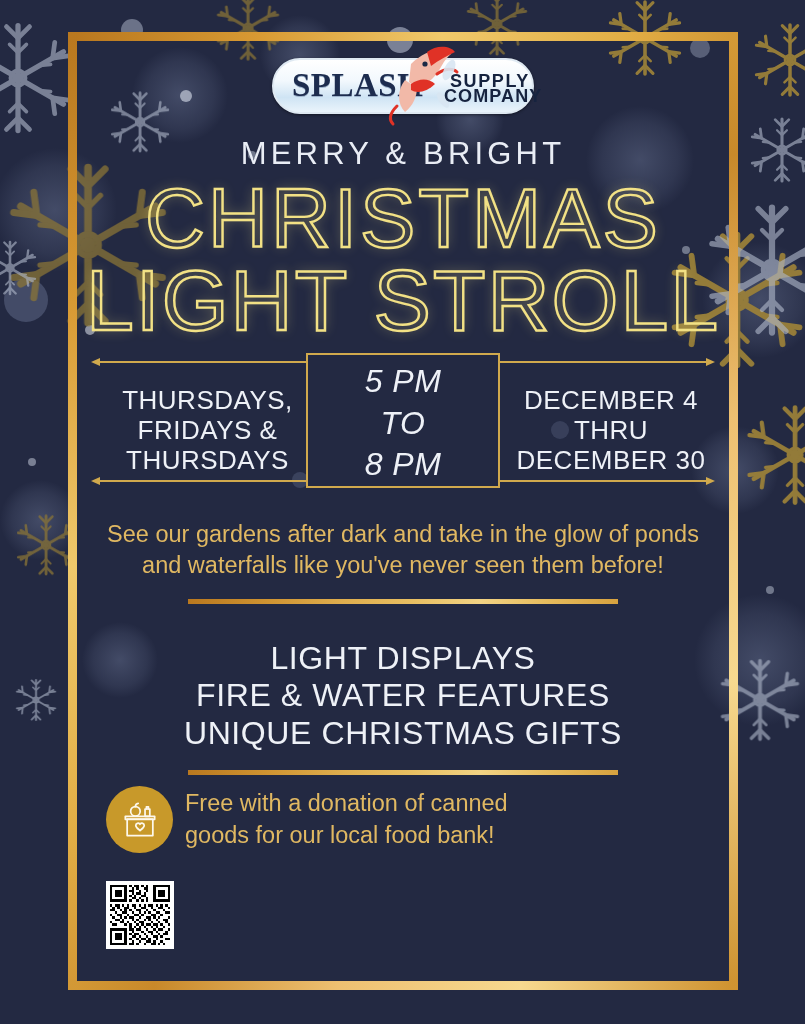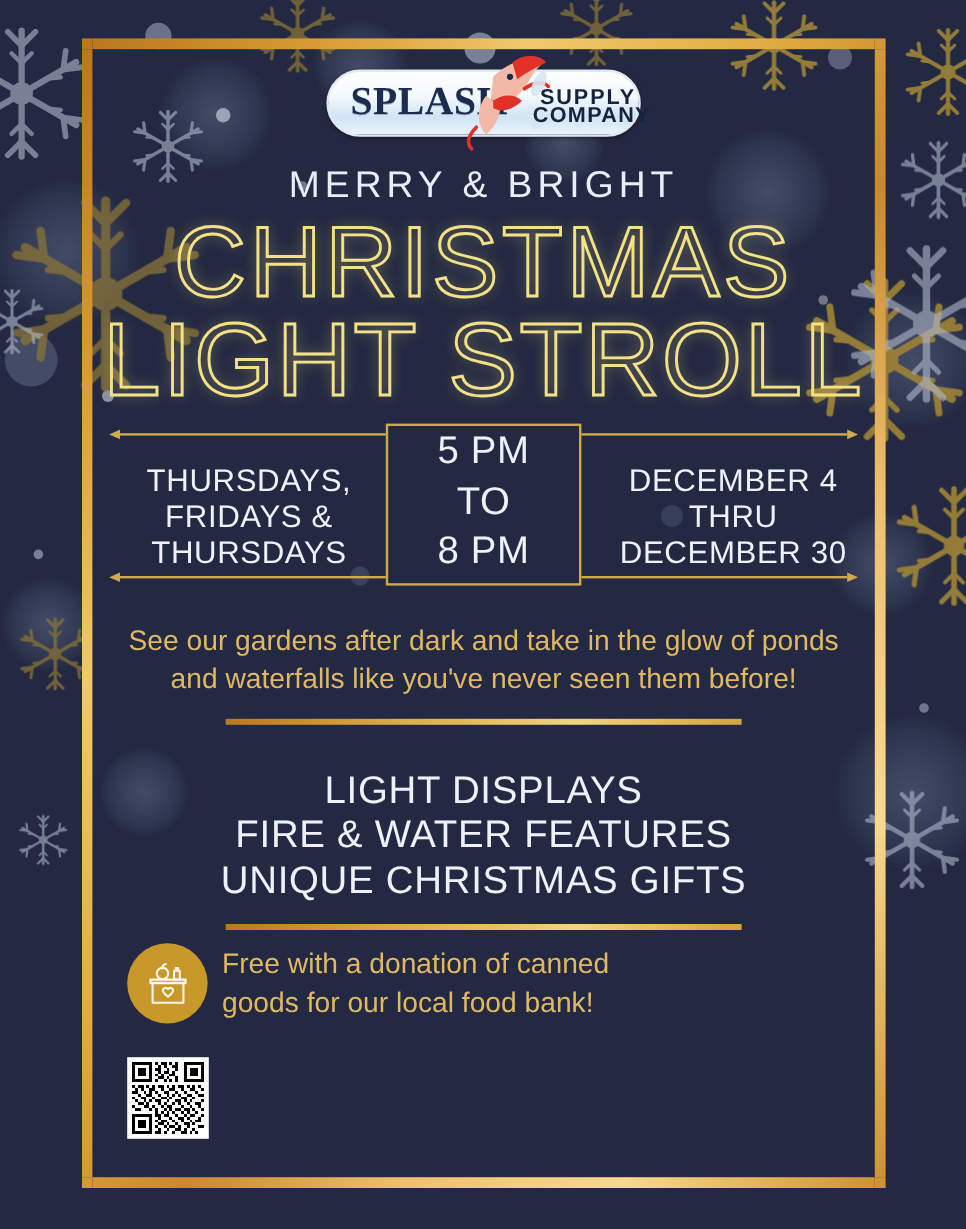--- a/index.html
+++ b/index.html
@@ -161,31 +161,32 @@
     letter-spacing: .5px;
   }
   #sched-days  { left: 18px;  width: 225px; }
   #sched-dates { right: 2px; width: 232px; }
 
   #sched-time {
     position: absolute;
     left: 50%;
     transform: translateX(-50%);
     top: 6px;
-    width: 163px;
+    width: 194px;
     height: 135px;
     border: 2px solid #d0a94d;
     background: #232942;
     color: #eef1f7;
     font-size: 32px;
     line-height: 1.30;
     display: flex;
     flex-direction: column;
-    justify-content: flex-start;
+    justify-content: flex-end;
     letter-spacing: .5px;
+    font-style: italic;
   }
 
   
   #description {
     position: absolute;
     top: 478px;
     left: 4px;
     width: 644px;
     color: #e0b862;
     font-size: 23.5px;

